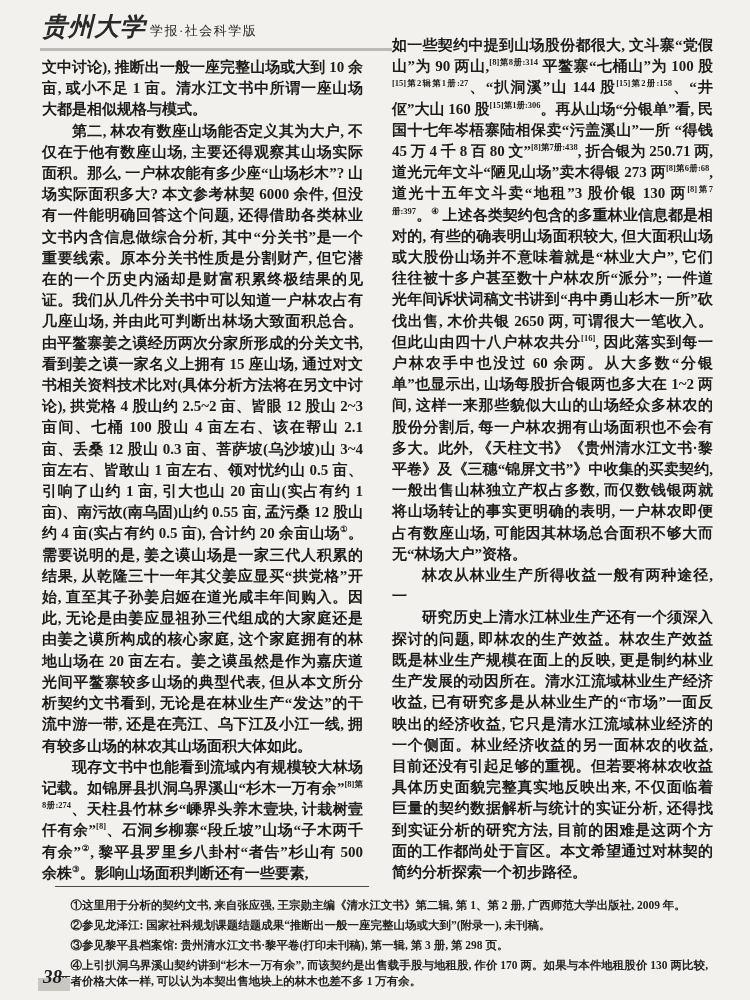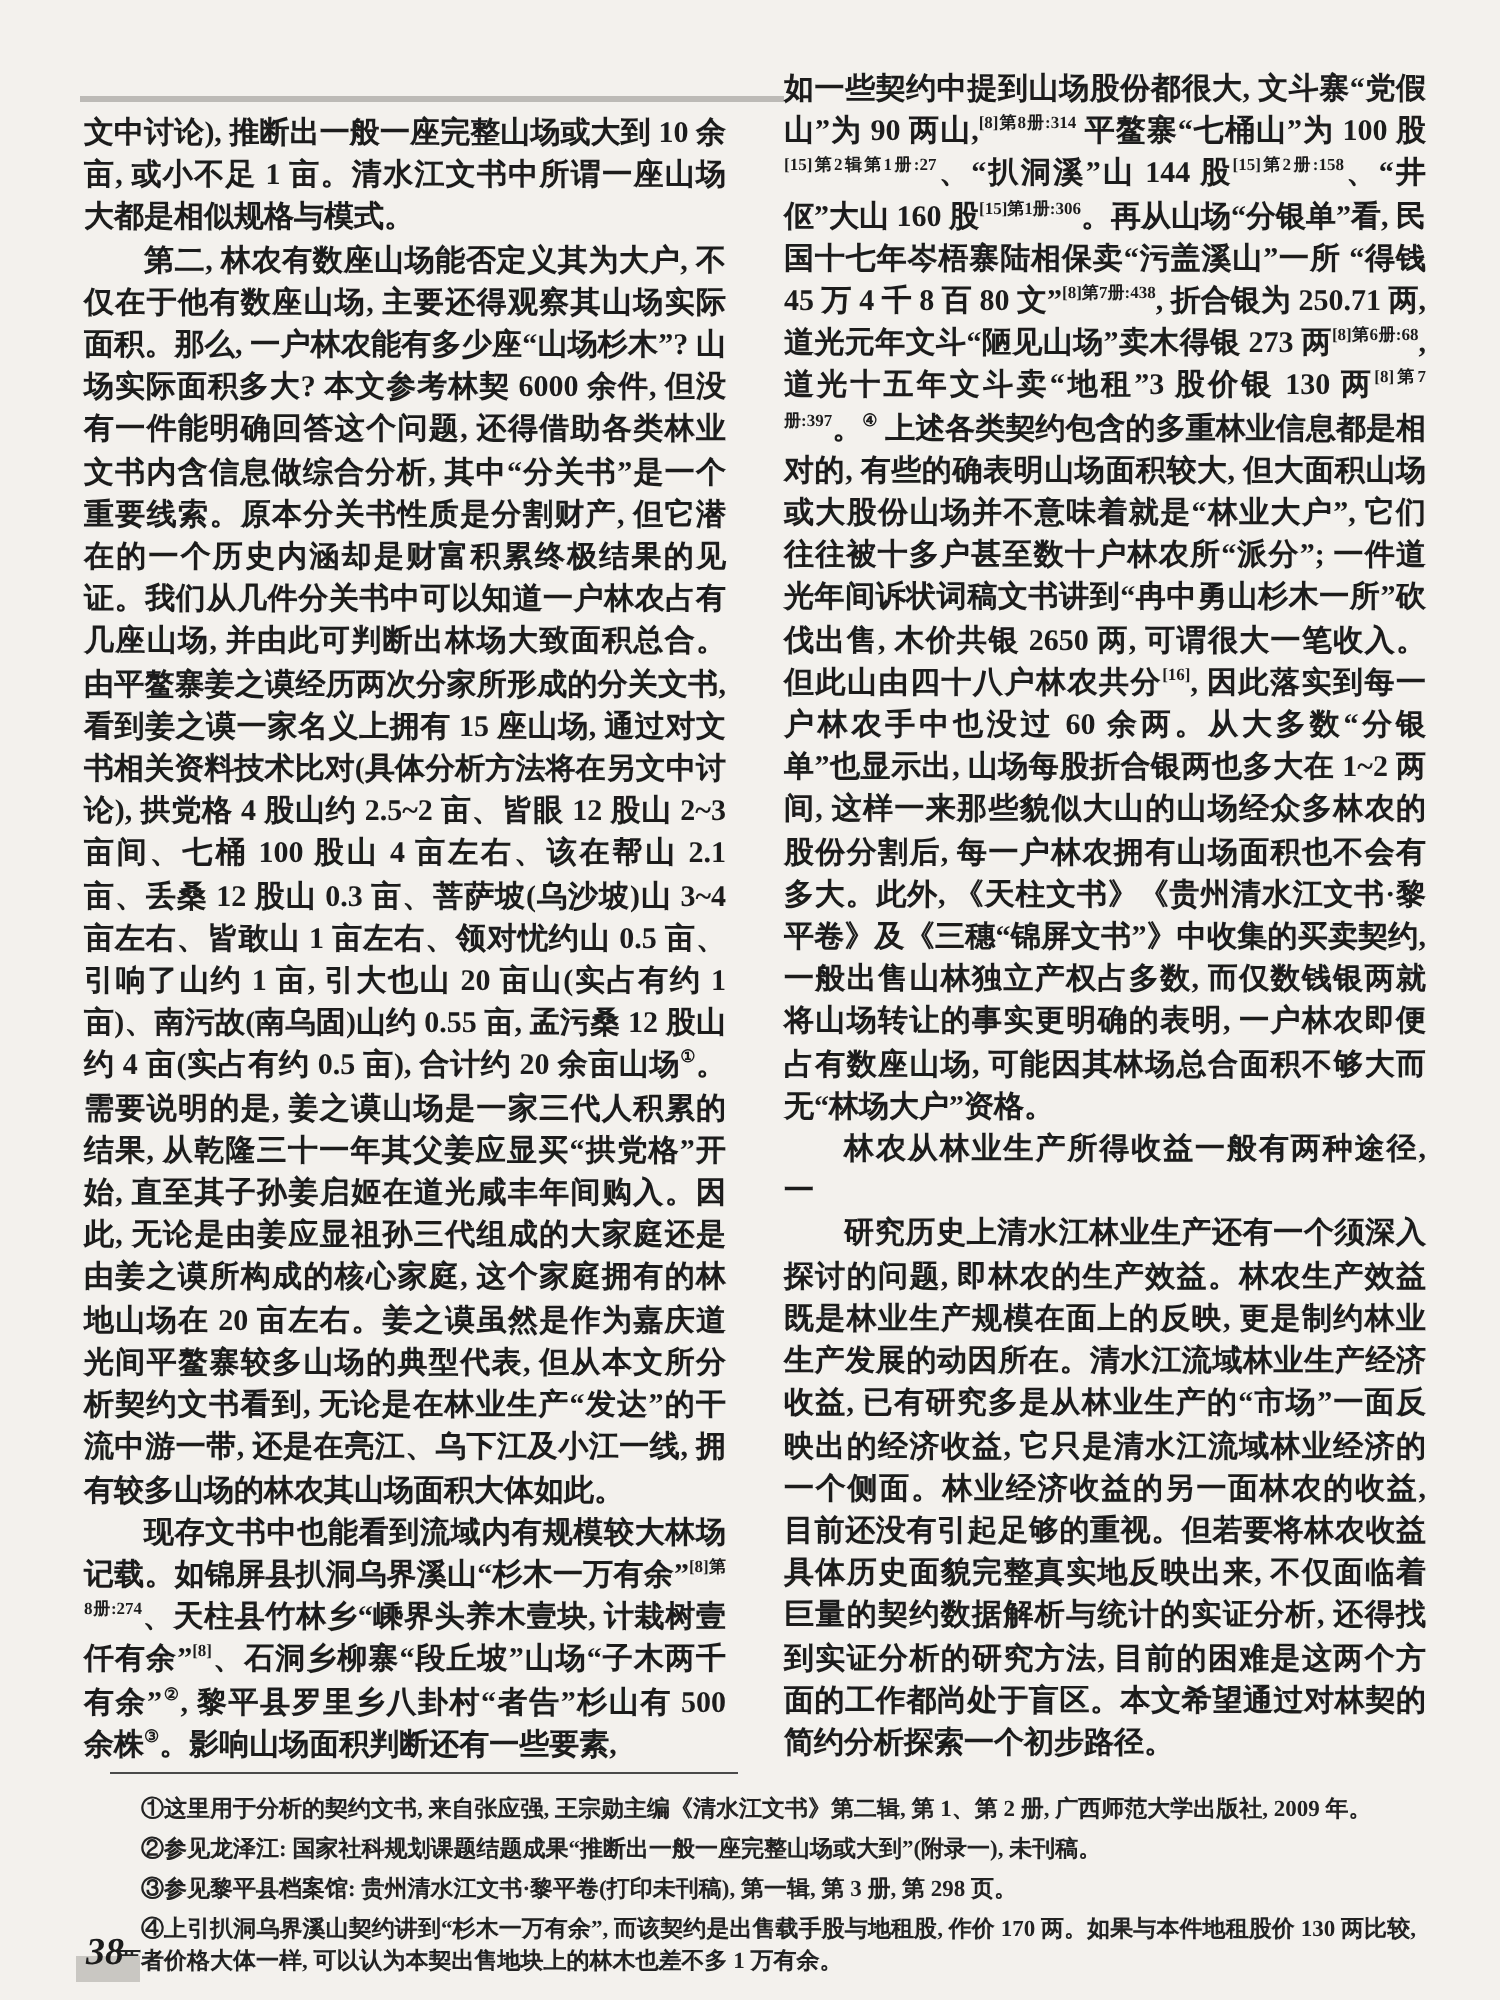--- a/index.html
+++ b/index.html
@@ -87,20 +87,23 @@
     color:#1c1c1c;
     padding:0 8px 3px 5px;
     background:linear-gradient(to bottom, rgba(0,0,0,0) 48%, #c9c7c2 48%);
   }
 </style>
 </head>
 <body>
 
 <div class="page">
 
+  <div class="header">
+    <span class="journal-name">贵州大学</span><span class="journal-sub">学报·社会科学版</span>
+  </div>
   <div class="header-rule"></div>
 
   <div class="col col-left">
       <p class="para">文中讨论), 推断出一般一座完整山场或大到 10 余亩, 或小不足 1 亩。清水江文书中所谓一座山场大都是相似规格与模式。</p>
       <p class="para indent">第二, 林农有数座山场能否定义其为大户, 不仅在于他有数座山场, 主要还得观察其山场实际面积。那么, 一户林农能有多少座“山场杉木”? 山场实际面积多大? 本文参考林契 6000 余件, 但没有一件能明确回答这个问题, 还得借助各类林业文书内含信息做综合分析, 其中“分关书”是一个重要线索。原本分关书性质是分割财产, 但它潜在的一个历史内涵却是财富积累终极结果的见证。我们从几件分关书中可以知道一户林农占有几座山场, 并由此可判断出林场大致面积总合。由平鳌寨姜之谟经历两次分家所形成的分关文书, 看到姜之谟一家名义上拥有 15 座山场, 通过对文书相关资料技术比对(具体分析方法将在另文中讨论), 拱党格 4 股山约 2.5~2 亩、皆眼 12 股山 2~3 亩间、七桶 100 股山 4 亩左右、该在帮山 2.1 亩、丢桑 12 股山 0.3 亩、菩萨坡(乌沙坡)山 3~4 亩左右、皆敢山 1 亩左右、领对忧约山 0.5 亩、引响了山约 1 亩, 引大也山 20 亩山(实占有约 1 亩)、南污故(南乌固)山约 0.55 亩, 孟污桑 12 股山约 4 亩(实占有约 0.5 亩), 合计约 20 余亩山场<sup class="cite">①</sup>。需要说明的是, 姜之谟山场是一家三代人积累的结果, 从乾隆三十一年其父姜应显买“拱党格”开始, 直至其子孙姜启姬在道光咸丰年间购入。因此, 无论是由姜应显祖孙三代组成的大家庭还是由姜之谟所构成的核心家庭, 这个家庭拥有的林地山场在 20 亩左右。姜之谟虽然是作为嘉庆道光间平鳌寨较多山场的典型代表, 但从本文所分析契约文书看到, 无论是在林业生产“发达”的干流中游一带, 还是在亮江、乌下江及小江一线, 拥有较多山场的林农其山场面积大体如此。</p>
       <p class="para indent">现存文书中也能看到流域内有规模较大林场记载。如锦屏县扒洞乌界溪山“杉木一万有余”<sup class="cite">[8]第8册:274</sup>、天柱县竹林乡“嵊界头养木壹块, 计栽树壹仟有余”<sup class="cite">[8]</sup>、石洞乡柳寨“段丘坡”山场“子木两千有余”<sup class="cite">②</sup>, 黎平县罗里乡八卦村“者告”杉山有 500 余株<sup class="cite">③</sup>。影响山场面积判断还有一些要素,</p>
     </div>
 
   <div class="col col-right">
       <p class="para">如一些契约中提到山场股份都很大, 文斗寨“党假山”为 90 两山,<sup class="cite">[8]第8册:314</sup> 平鳌寨“七桶山”为 100 股<sup class="cite">[15]第2辑第1册:27</sup>、“扒洞溪”山 144 股<sup class="cite">[15]第2册:158</sup>、“井伛”大山 160 股<sup class="cite">[15]第1册:306</sup>。再从山场“分银单”看, 民国十七年岑梧寨陆相保卖“污盖溪山”一所 “得钱 45 万 4 千 8 百 80 文”<sup class="cite">[8]第7册:438</sup>, 折合银为 250.71 两, 道光元年文斗“陋见山场”卖木得银 273 两<sup class="cite">[8]第6册:68</sup>, 道光十五年文斗卖“地租”3 股价银 130 两<sup class="cite">[8]第7册:397</sup>。<sup class="cite">④</sup> 上述各类契约包含的多重林业信息都是相对的, 有些的确表明山场面积较大, 但大面积山场或大股份山场并不意味着就是“林业大户”, 它们往往被十多户甚至数十户林农所“派分”; 一件道光年间诉状词稿文书讲到“冉中勇山杉木一所”砍伐出售, 木价共银 2650 两, 可谓很大一笔收入。但此山由四十八户林农共分<sup class="cite">[16]</sup>, 因此落实到每一户林农手中也没过 60 余两。从大多数“分银单”也显示出, 山场每股折合银两也多大在 1~2 两间, 这样一来那些貌似大山的山场经众多林农的股份分割后, 每一户林农拥有山场面积也不会有多大。此外, 《天柱文书》《贵州清水江文书·黎平卷》及《三穗“锦屏文书”》中收集的买卖契约, 一般出售山林独立产权占多数, 而仅数钱银两就将山场转让的事实更明确的表明, 一户林农即便占有数座山场, 可能因其林场总合面积不够大而无“林场大户”资格。</p>

